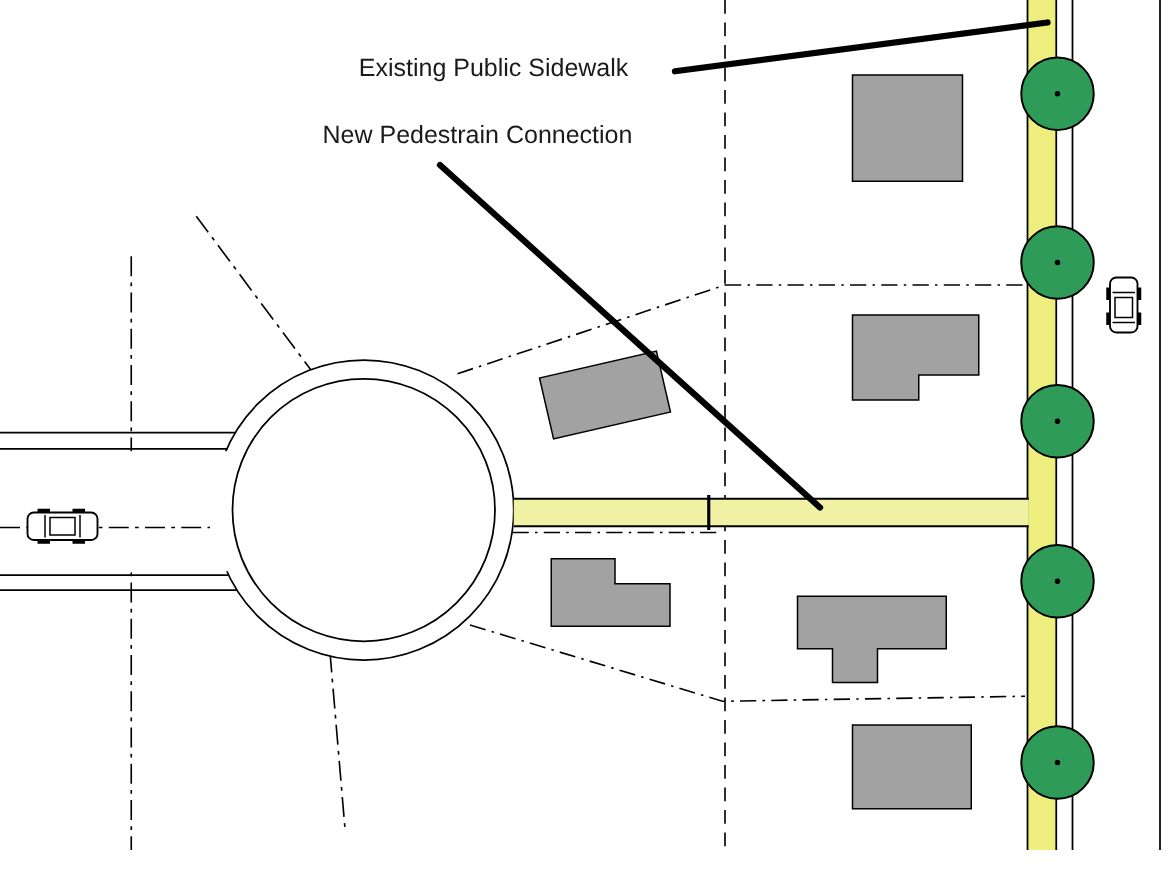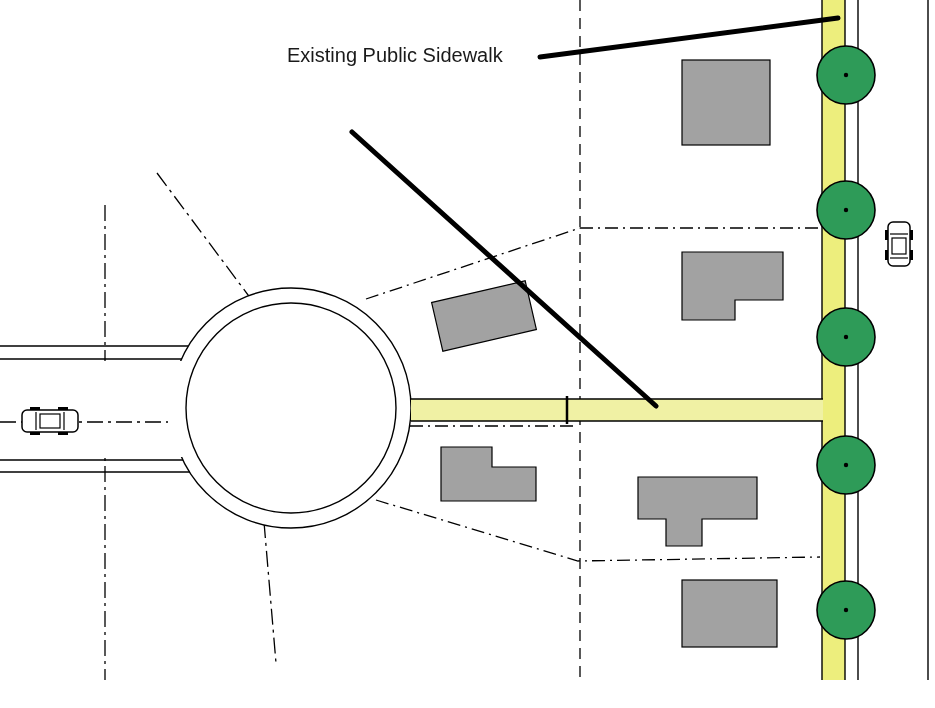--- a/index.html
+++ b/index.html
@@ -103,15 +103,16 @@
     <line x1="890" y1="234" x2="908" y2="234" stroke="#000" stroke-width="1.2"></line>
     <line x1="890" y1="258" x2="908" y2="258" stroke="#000" stroke-width="1.2"></line>
   </g>
 
   <line x1="540" y1="57" x2="838" y2="18" stroke="#000" stroke-width="5" stroke-linecap="round"></line>
   <line x1="352" y1="132" x2="656" y2="406" stroke="#000" stroke-width="5" stroke-linecap="round"></line>
 </svg>
 
   <div class="label" style="left:287px;top:42px;">Existing Public Sidewalk</div>
   <div class="label" style="left:258px;top:95px;">
+    <div>New Pedestrain Connection</div>
   </div>
 
 </div>
 
 </body></html>

